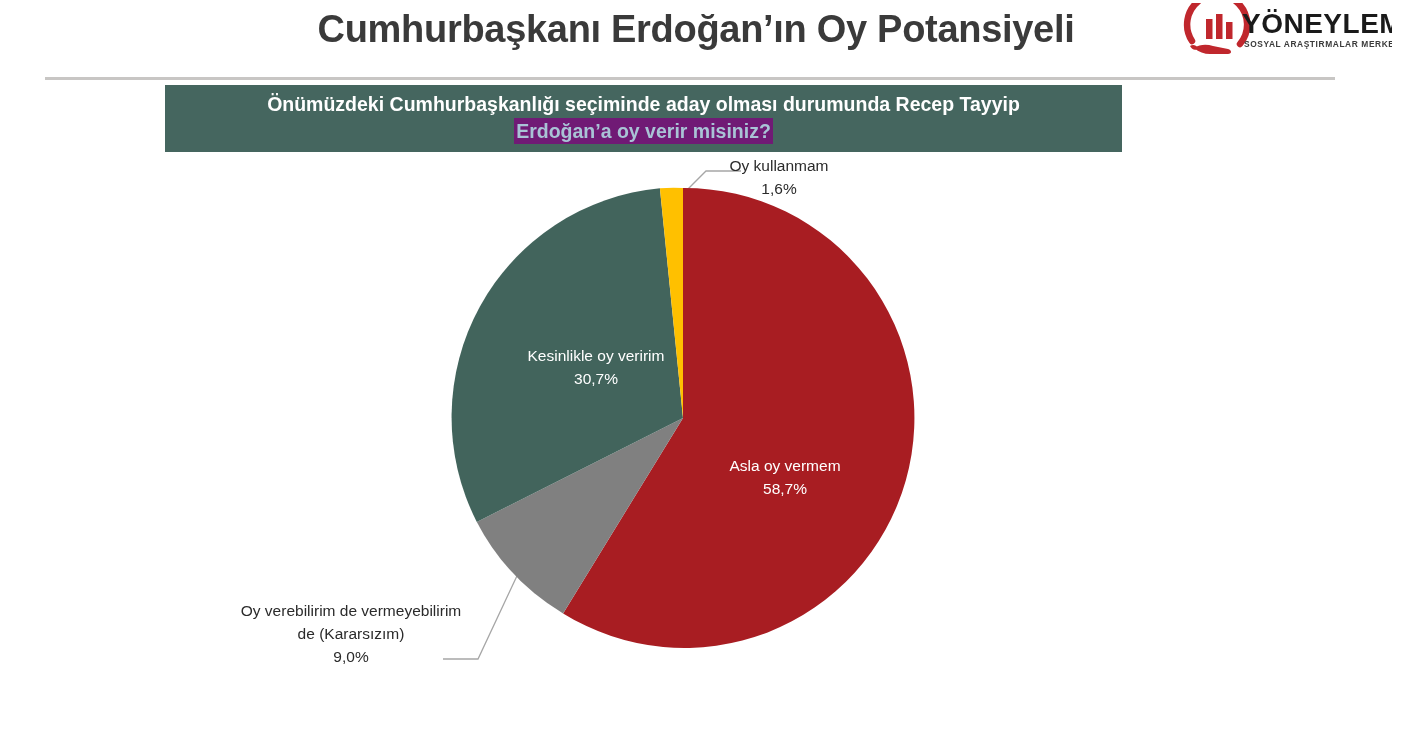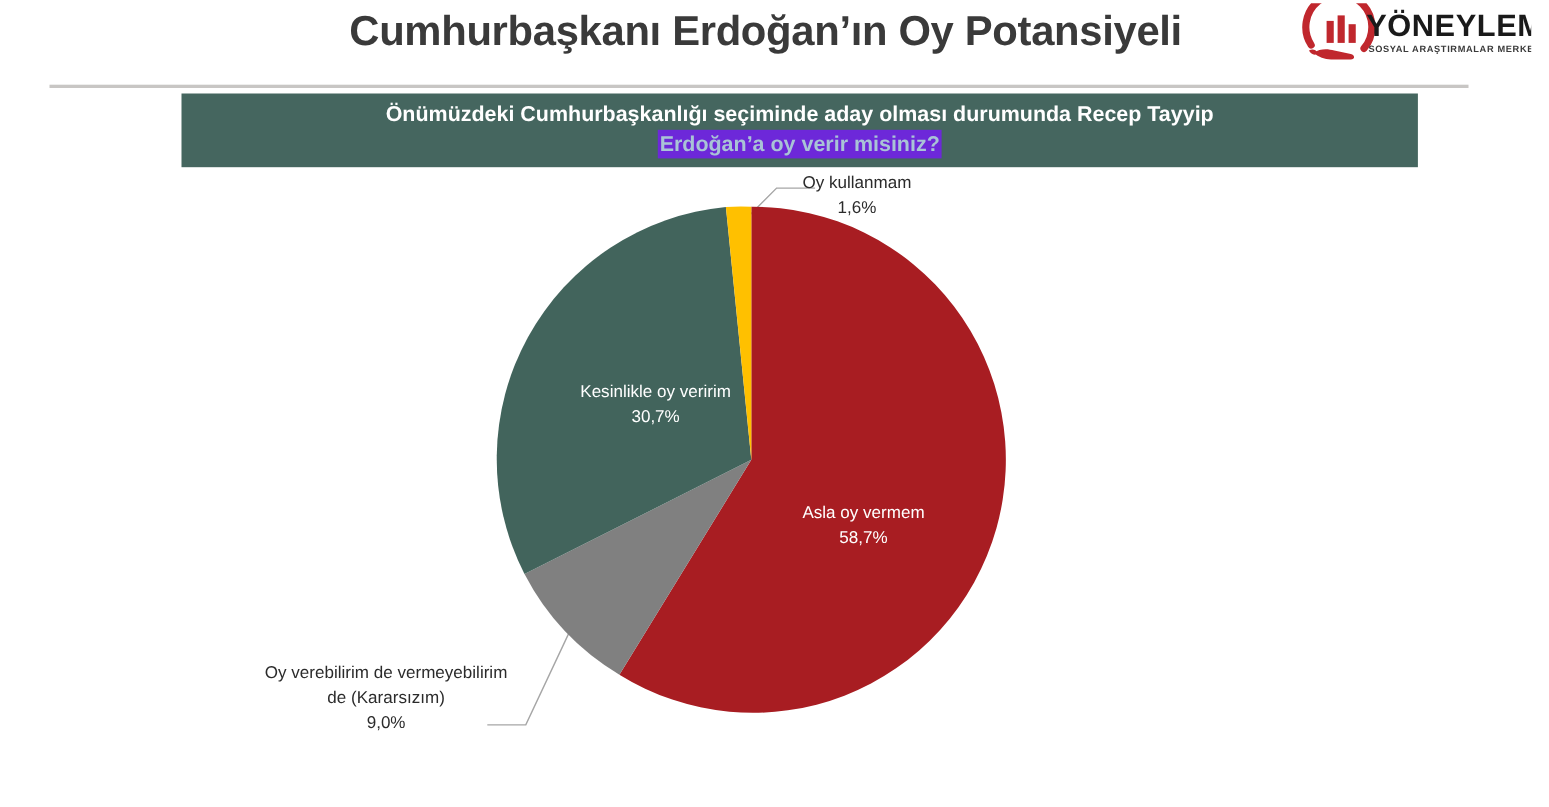--- a/index.html
+++ b/index.html
@@ -48,21 +48,21 @@
     width: 212px;
     height: 54px;
   }
   #logo svg { display: block; }
 
   
   #question-banner {
     position: absolute;
     left: 165px;
     top: 85px;
-    width: 1124px;
+    width: 957px;
     height: 67px;
     background: #45665f;
     display: flex;
     flex-direction: column;
     align-items: center;
     justify-content: center;
     box-sizing: border-box;
     padding: 2px 18px 4px 18px;
   }
   #question-line-1 {
@@ -70,21 +70,21 @@
     font-weight: bold;
     color: #ffffff;
     line-height: 1.35;
     text-align: center;
     white-space: nowrap;
   }
   #question-line-2 {
     font-size: 19.5px;
     font-weight: bold;
     color: #a9c3d6;
-    background: #6d28d9;
+    background: #701a75;
     line-height: 1.35;
     text-align: center;
     white-space: nowrap;
     padding: 0 2px;
   }
 
   
   #chart-area {
     position: absolute;
     left: 0;

